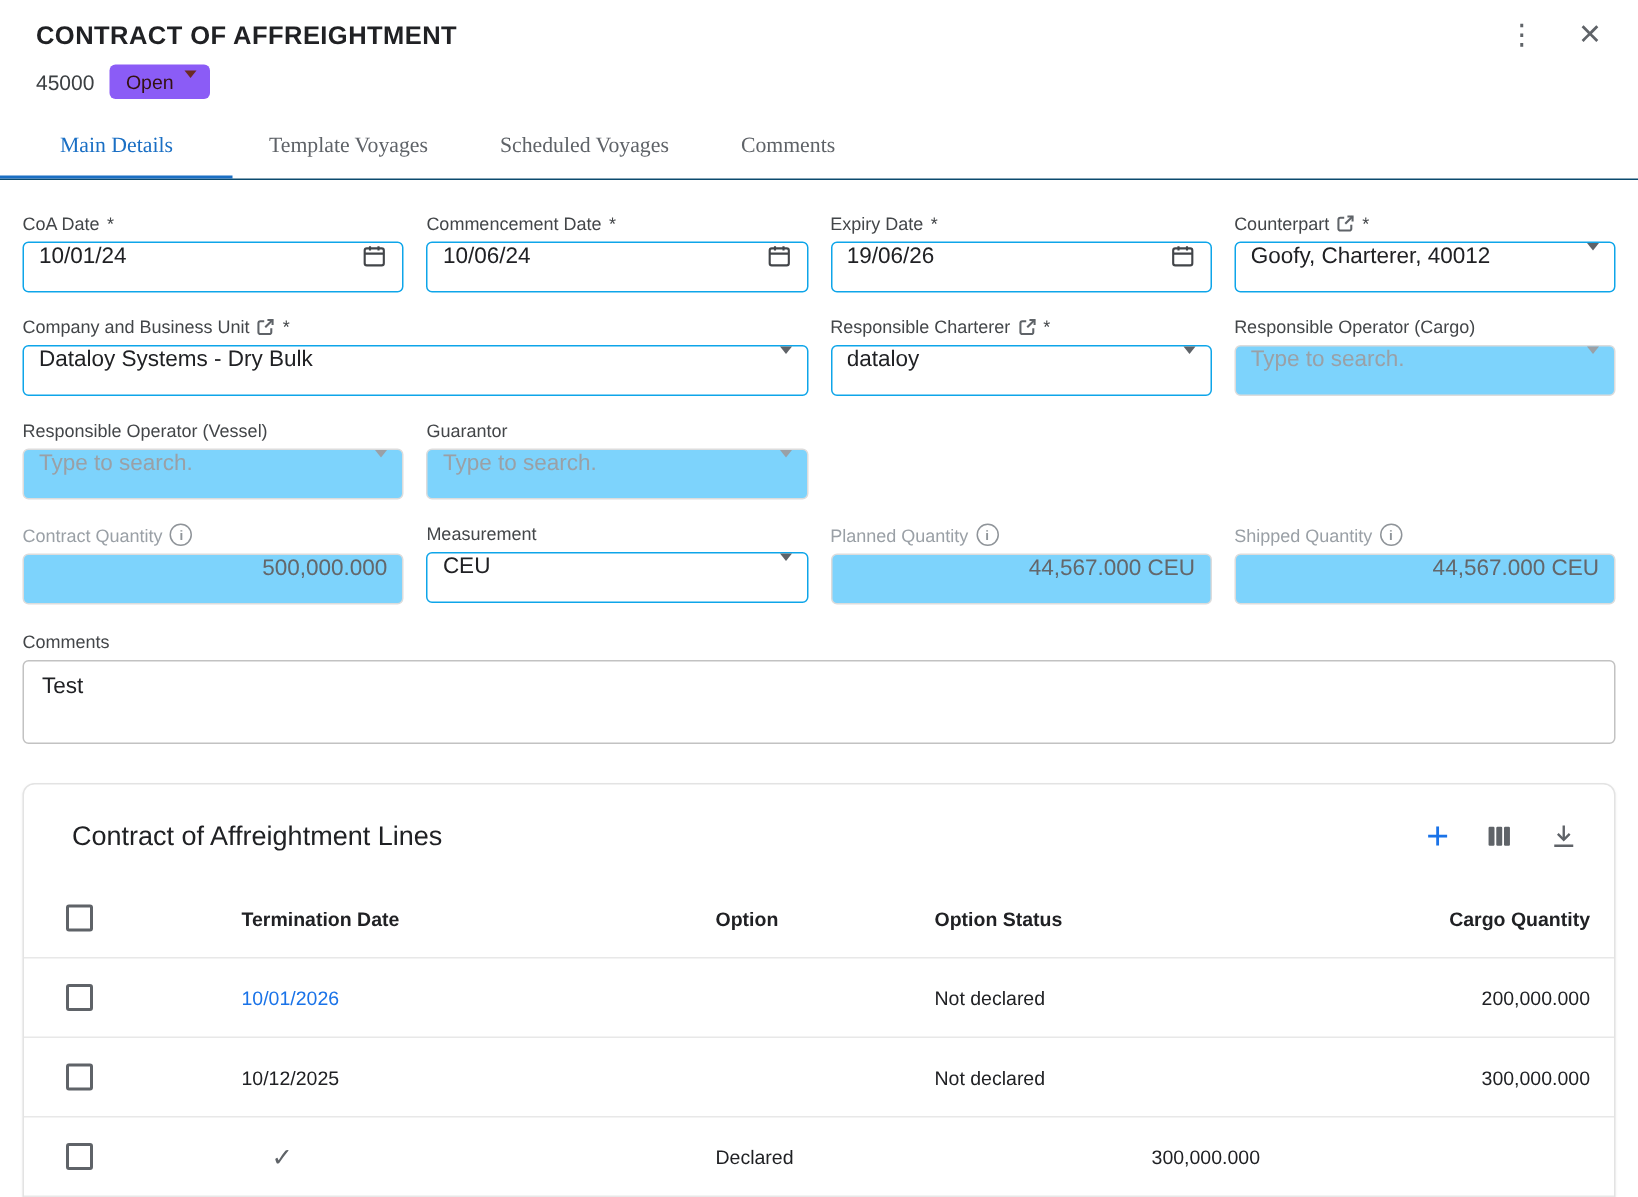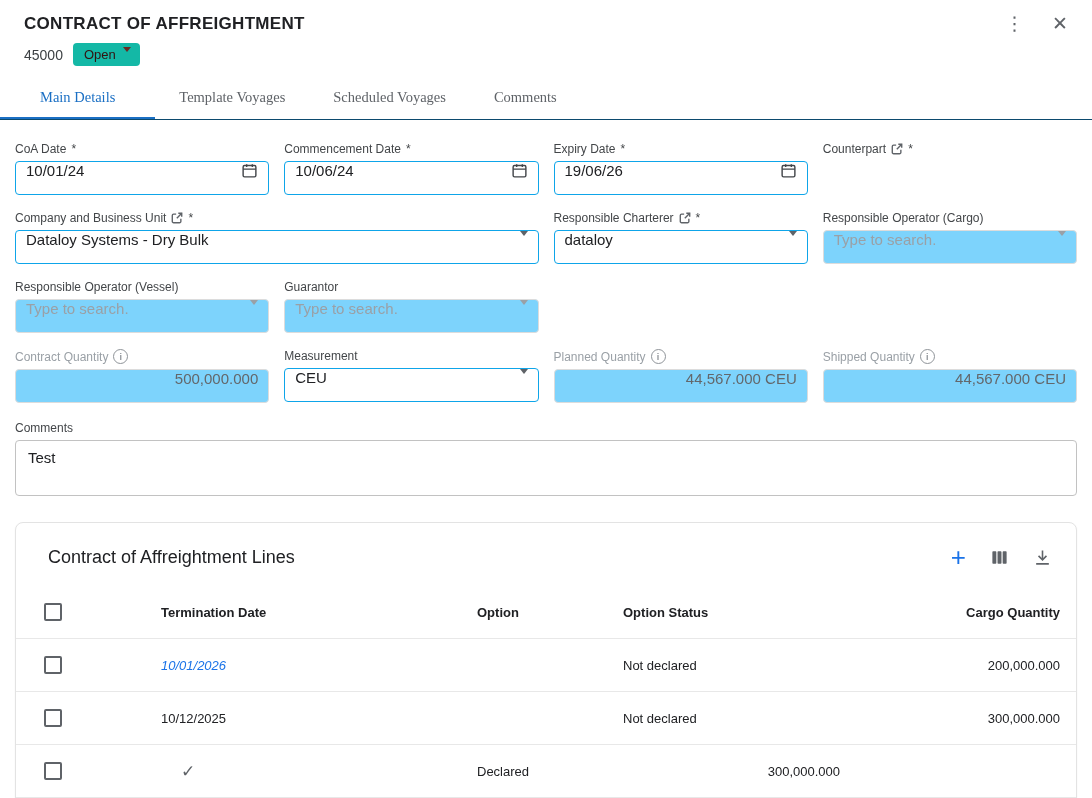--- a/index.html
+++ b/index.html
@@ -9,21 +9,21 @@
     font-family:"Liberation Sans", sans-serif;
     color:#202124; background:#fff;
     font-size:14px;
   }
   
   header { position:relative; padding:14px 24px 0 24px; }
   .h-title { font-size:17px; font-weight:700; letter-spacing:.3px; margin:0; }
   .header-actions { position:absolute; top:14px; right:24px; display:flex; gap:28px; align-items:center; color:#5f6368; }
   .icon-btn { cursor:pointer; font-size:19px; line-height:1; user-select:none; }
   .id-row { margin-top:9px; display:flex; align-items:center; gap:10px; font-size:14px; color:#3c4043; }
-  .badge { background:#14b8a6; color:#331210; font-size:13px; font-weight:500; padding:4px 9px 4px 11px; border-radius:4px; display:inline-flex; align-items:flex-start; gap:7px; cursor:pointer; }
+  .badge { background:#8b5cf6; color:#331210; font-size:13px; font-weight:500; padding:4px 9px 4px 11px; border-radius:4px; display:inline-flex; align-items:flex-start; gap:7px; cursor:pointer; }
   .caret { width:0; height:0; border-left:4.5px solid transparent; border-right:4.5px solid transparent; border-top:5px solid #5f6368; }
   .badge .caret { border-top-color:#6b2a23; }
   
   nav.tabs { display:flex; margin-top:10px; border-bottom:1px solid #0c4a6e; padding-left:0;font-family:Liberation Serif, serif; }
   .tab { padding:13px 24px 11px; font-size:14.5px; color:#5f6368; cursor:pointer; border-bottom:2px solid transparent; }
   .tab:first-child { padding-left:40px; padding-right:40px; }
   .tab.active { color:#1a6fc4; border-bottom-color:#1a6fc4; font-weight:500; }
   
   main { padding:22px 15px 0 15px; }
   .form-grid { display:grid; grid-template-columns:repeat(4,1fr); column-gap:15px; row-gap:16px; }
@@ -49,21 +49,21 @@
   .card-head { display:flex; align-items:center; justify-content:space-between; padding:24px 24px 18px 32px; }
   .card-title { font-size:18px; font-weight:400; }
   .card-actions { display:flex; gap:24px; align-items:center; color:#5f6368; }
   .plus { color:#1a73e8; font-size:26px; font-weight:400; line-height:0.8; cursor:pointer; }
   .tbl-row { display:grid; grid-template-columns:145px 316px 146px 1fr 220px; align-items:center; min-height:53px; border-bottom:1px solid #e8e8e8; padding-right:16px; font-size:13px; }
   .tbl-row.head { font-weight:700; border-bottom:1px solid #e8e8e8; }
   .cell-check { padding-left:28px; }
   .checkbox { width:18px; height:18px; border:2px solid #5f6368; border-radius:2px; cursor:pointer; background:#fff; }
   .cell-cargo { text-align:right; }
   .check-mark { color:#5f6368; font-size:17px; padding-left:20px; }
-  .r0 .cell-date { color:#1a73e8; cursor:pointer;font-style:italic; }
+  .r0 .cell-date { color:#1a73e8; cursor:pointer; }
   .r2 .cell-date { color:#e8710a; cursor:pointer; }
   svg { display:block; }
 </style>
 </head>
 <body>
 
 <header>
   <h1 class="h-title">CONTRACT OF AFFREIGHTMENT</h1>
   <div class="header-actions">
     <span class="icon-btn">⋮</span>
@@ -141,20 +141,24 @@
         <span>Counterpart</span>
         <span class="ext-link">
           <svg width="12" height="12" viewBox="0 0 14 14" fill="none" stroke="currentColor" stroke-width="1.6">
               <path d="M6 2.5H3A1.5 1.5 0 0 0 1.5 4v7A1.5 1.5 0 0 0 3 12.5h7A1.5 1.5 0 0 0 11.5 11V8"></path>
               <path d="M8.5 1.5h4v4"></path>
               <path d="M12.5 1.5 6.8 7.2"></path>
             </svg>
         </span>
         <span class="req">*</span>
       </div>
+      <div class="ctrl">
+        <span class="val">Goofy, Charterer, 40012</span>
+        <span class="caret"></span>
+      </div>
     </div>
 
     <div class="field span2">
       <div class="flabel">
         <span>Company and Business Unit</span>
         <span class="ext-link">
           <svg width="12" height="12" viewBox="0 0 14 14" fill="none" stroke="currentColor" stroke-width="1.6">
               <path d="M6 2.5H3A1.5 1.5 0 0 0 1.5 4v7A1.5 1.5 0 0 0 3 12.5h7A1.5 1.5 0 0 0 11.5 11V8"></path>
               <path d="M8.5 1.5h4v4"></path>
               <path d="M12.5 1.5 6.8 7.2"></path>

